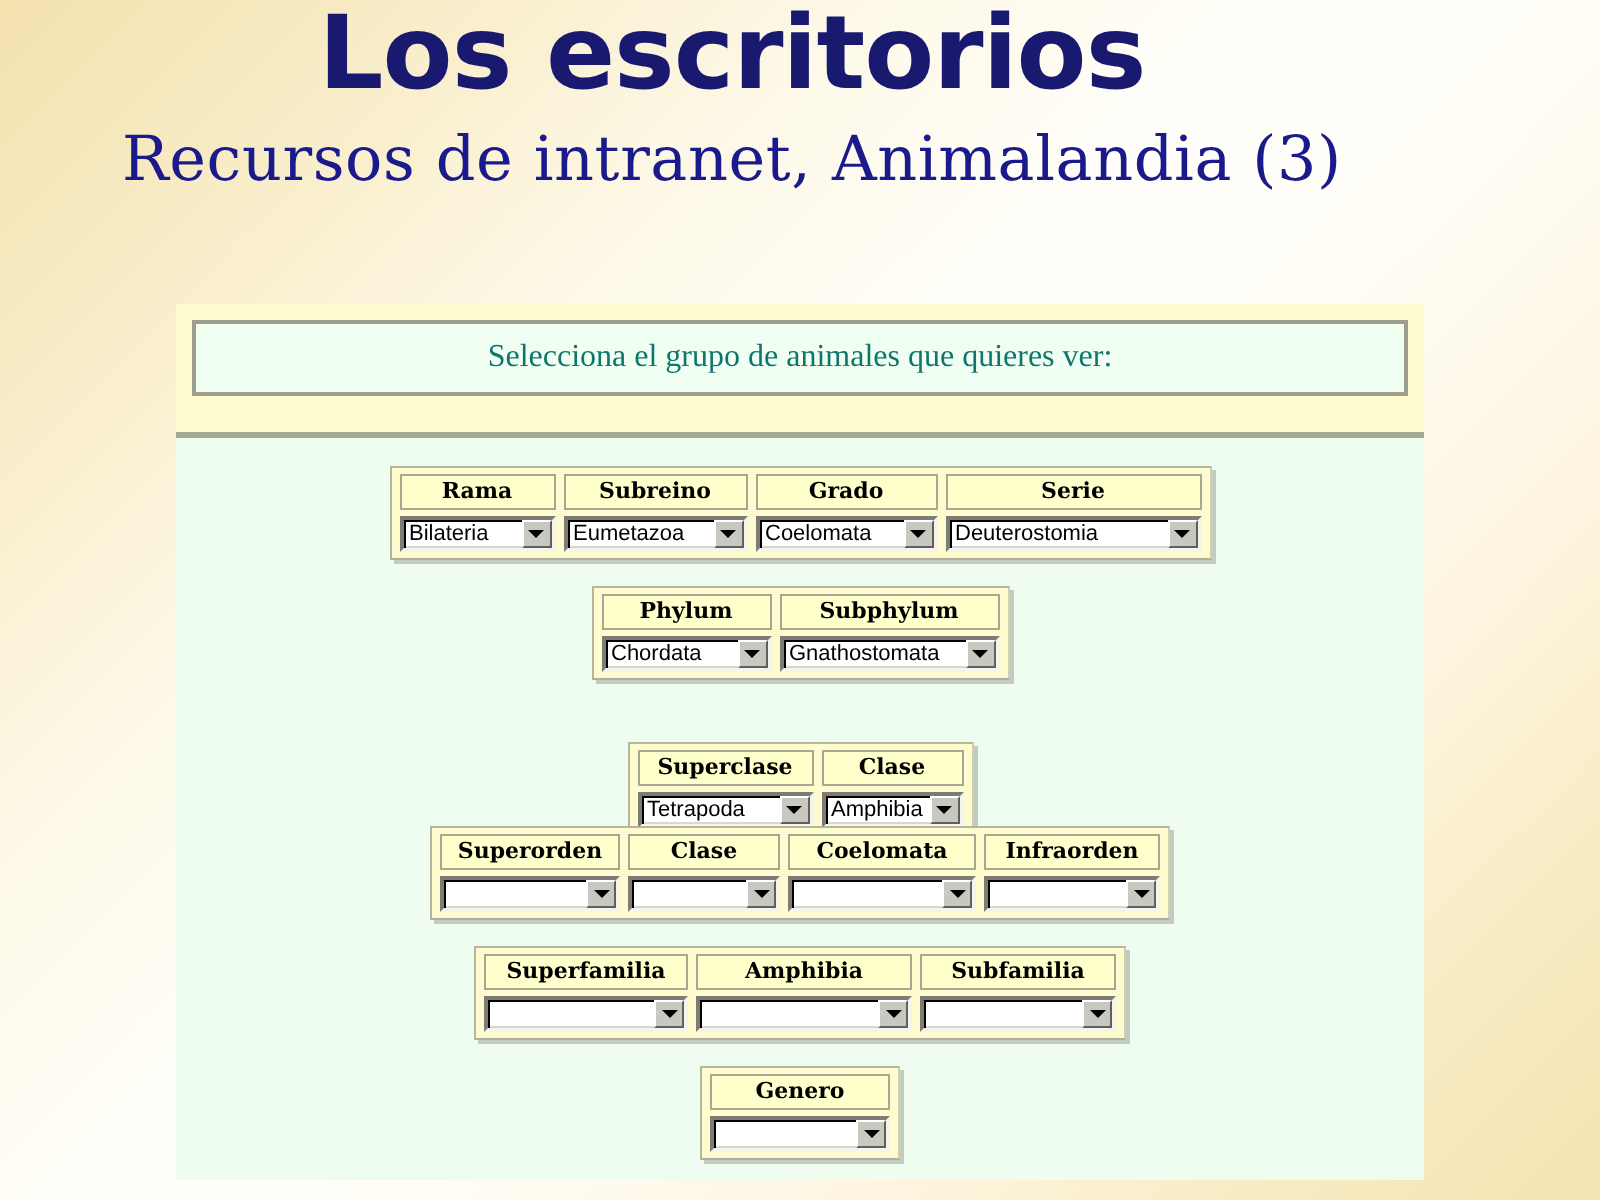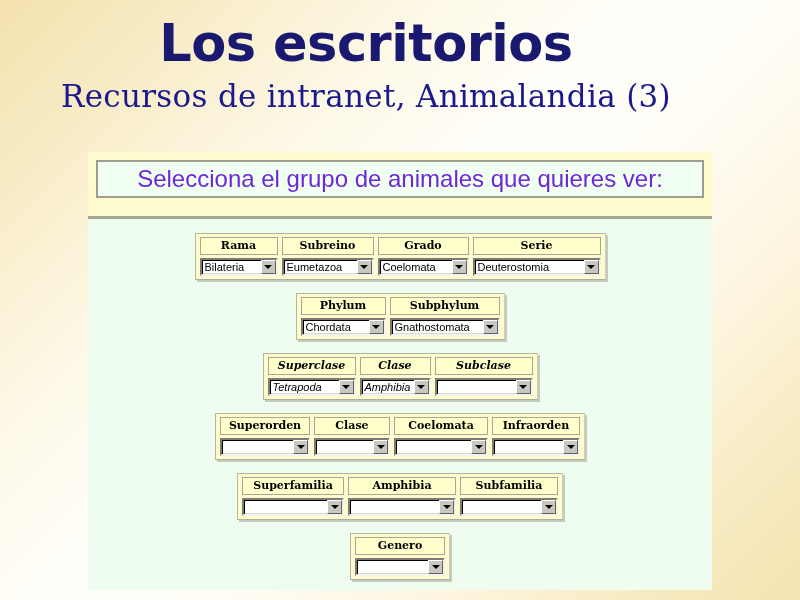--- a/index.html
+++ b/index.html
@@ -21,21 +21,21 @@
         #fdf5e0 74%,
         #f8ebc2 88%,
         #f4e4b2 100%);
     position: relative;
   }
 
   
   .title-block {
     width: 732px;
     text-align: center;
-    padding-top: 18px;
+    padding-top: 2px;
     box-sizing: border-box;
   }
   .main-title {
     font-family: "DejaVu Sans", sans-serif;
     font-size: 51px;
     font-weight: bold;
     color: #191970;
     letter-spacing: -0.5px;
     line-height: 1.0;
     margin: 0;
@@ -67,23 +67,23 @@
     width: 608px;
     height: 38px;
     background: #f0fff2;
     border: 2px solid #9e9e8e;
     box-sizing: border-box;
     display: flex;
     align-items: center;
     justify-content: center;
   }
   .banner-text {
-    font-family: Liberation Sans, sans-serif;
-    font-size: 24px;
-    color: #6d28d9;
+    font-family: Liberation Serif, serif;
+    font-size: 16px;
+    color: #0f766e;
     white-space: nowrap;
   }
   .banner-divider {
     position: absolute;
     left: 88px;
     top: 216px;
     width: 624px;
     height: 3px;
     background: #a6a694;
   }
@@ -274,21 +274,21 @@
             <div class="w95-select" style="width: 110px;">
               <span class="w95-value">Gnathostomata</span>
               <span class="w95-arrow">
                 <span class="tri"></span>
               </span>
             </div>
           </div>
         </div>
       </div>
     </div>
-    <div class="rank-row" style="top: 353px; font-style: italic;">
+    <div class="rank-row" style="top: 371px;">
       <div class="rank-table">
         <div class="rank-cell">
           <div class="rank-head">Superclase</div>
           <div class="select-wrap">
             <div class="w95-select" style="width: 88px;">
               <span class="w95-value">Tetrapoda</span>
               <span class="w95-arrow">
                 <span class="tri"></span>
               </span>
             </div>
@@ -298,126 +298,115 @@
           <div class="rank-head">Clase</div>
           <div class="select-wrap">
             <div class="w95-select" style="width: 71px;">
               <span class="w95-value">Amphibia</span>
               <span class="w95-arrow">
                 <span class="tri"></span>
               </span>
             </div>
           </div>
         </div>
-        <div class="rank-cell">
-          <div class="rank-head">Subclase</div>
+      </div>
+    </div>
+    <div class="rank-row" style="top: 413px; justify-content: center;">
+      <div class="rank-table">
+        <div class="rank-cell">
+          <div class="rank-head">Superorden</div>
+          <div class="select-wrap">
+            <div class="w95-select" style="width: 90px;">
+              <span class="w95-value"></span>
+              <span class="w95-arrow">
+                <span class="tri"></span>
+              </span>
+            </div>
+          </div>
+        </div>
+        <div class="rank-cell">
+          <div class="rank-head">Clase</div>
+          <div class="select-wrap">
+            <div class="w95-select" style="width: 76px;">
+              <span class="w95-value"></span>
+              <span class="w95-arrow">
+                <span class="tri"></span>
+              </span>
+            </div>
+          </div>
+        </div>
+        <div class="rank-cell">
+          <div class="rank-head">Coelomata</div>
+          <div class="select-wrap">
+            <div class="w95-select" style="width: 94px;">
+              <span class="w95-value"></span>
+              <span class="w95-arrow">
+                <span class="tri"></span>
+              </span>
+            </div>
+          </div>
+        </div>
+        <div class="rank-cell">
+          <div class="rank-head">Infraorden</div>
+          <div class="select-wrap">
+            <div class="w95-select" style="width: 88px;">
+              <span class="w95-value"></span>
+              <span class="w95-arrow">
+                <span class="tri"></span>
+              </span>
+            </div>
+          </div>
+        </div>
+      </div>
+    </div>
+    <div class="rank-row" style="top: 473px;">
+      <div class="rank-table">
+        <div class="rank-cell">
+          <div class="rank-head">Superfamilia</div>
+          <div class="select-wrap">
+            <div class="w95-select" style="width: 102px;">
+              <span class="w95-value"></span>
+              <span class="w95-arrow">
+                <span class="tri"></span>
+              </span>
+            </div>
+          </div>
+        </div>
+        <div class="rank-cell">
+          <div class="rank-head">Amphibia</div>
+          <div class="select-wrap">
+            <div class="w95-select" style="width: 108px;">
+              <span class="w95-value"></span>
+              <span class="w95-arrow">
+                <span class="tri"></span>
+              </span>
+            </div>
+          </div>
+        </div>
+        <div class="rank-cell">
+          <div class="rank-head">Subfamilia</div>
           <div class="select-wrap">
             <div class="w95-select" style="width: 98px;">
               <span class="w95-value"></span>
               <span class="w95-arrow">
                 <span class="tri"></span>
               </span>
             </div>
           </div>
         </div>
       </div>
     </div>
-    <div class="rank-row" style="top: 413px; justify-content: center;">
-      <div class="rank-table">
-        <div class="rank-cell">
-          <div class="rank-head">Superorden</div>
+    <div class="rank-row" style="top: 533px; align-items: center;">
+      <div class="rank-table">
+        <div class="rank-cell">
+          <div class="rank-head">Genero</div>
           <div class="select-wrap">
             <div class="w95-select" style="width: 90px;">
               <span class="w95-value"></span>
               <span class="w95-arrow">
                 <span class="tri"></span>
               </span>
             </div>
           </div>
         </div>
-        <div class="rank-cell">
-          <div class="rank-head">Clase</div>
-          <div class="select-wrap">
-            <div class="w95-select" style="width: 76px;">
-              <span class="w95-value"></span>
-              <span class="w95-arrow">
-                <span class="tri"></span>
-              </span>
-            </div>
-          </div>
-        </div>
-        <div class="rank-cell">
-          <div class="rank-head">Coelomata</div>
-          <div class="select-wrap">
-            <div class="w95-select" style="width: 94px;">
-              <span class="w95-value"></span>
-              <span class="w95-arrow">
-                <span class="tri"></span>
-              </span>
-            </div>
-          </div>
-        </div>
-        <div class="rank-cell">
-          <div class="rank-head">Infraorden</div>
-          <div class="select-wrap">
-            <div class="w95-select" style="width: 88px;">
-              <span class="w95-value"></span>
-              <span class="w95-arrow">
-                <span class="tri"></span>
-              </span>
-            </div>
-          </div>
-        </div>
-      </div>
-    </div>
-    <div class="rank-row" style="top: 473px;">
-      <div class="rank-table">
-        <div class="rank-cell">
-          <div class="rank-head">Superfamilia</div>
-          <div class="select-wrap">
-            <div class="w95-select" style="width: 102px;">
-              <span class="w95-value"></span>
-              <span class="w95-arrow">
-                <span class="tri"></span>
-              </span>
-            </div>
-          </div>
-        </div>
-        <div class="rank-cell">
-          <div class="rank-head">Amphibia</div>
-          <div class="select-wrap">
-            <div class="w95-select" style="width: 108px;">
-              <span class="w95-value"></span>
-              <span class="w95-arrow">
-                <span class="tri"></span>
-              </span>
-            </div>
-          </div>
-        </div>
-        <div class="rank-cell">
-          <div class="rank-head">Subfamilia</div>
-          <div class="select-wrap">
-            <div class="w95-select" style="width: 98px;">
-              <span class="w95-value"></span>
-              <span class="w95-arrow">
-                <span class="tri"></span>
-              </span>
-            </div>
-          </div>
-        </div>
-      </div>
-    </div>
-    <div class="rank-row" style="top: 533px; align-items: center;">
-      <div class="rank-table">
-        <div class="rank-cell">
-          <div class="rank-head">Genero</div>
-          <div class="select-wrap">
-            <div class="w95-select" style="width: 90px;">
-              <span class="w95-value"></span>
-              <span class="w95-arrow">
-                <span class="tri"></span>
-              </span>
-            </div>
-          </div>
-        </div>
       </div>
     </div>
   </div>
 
 </body></html>

